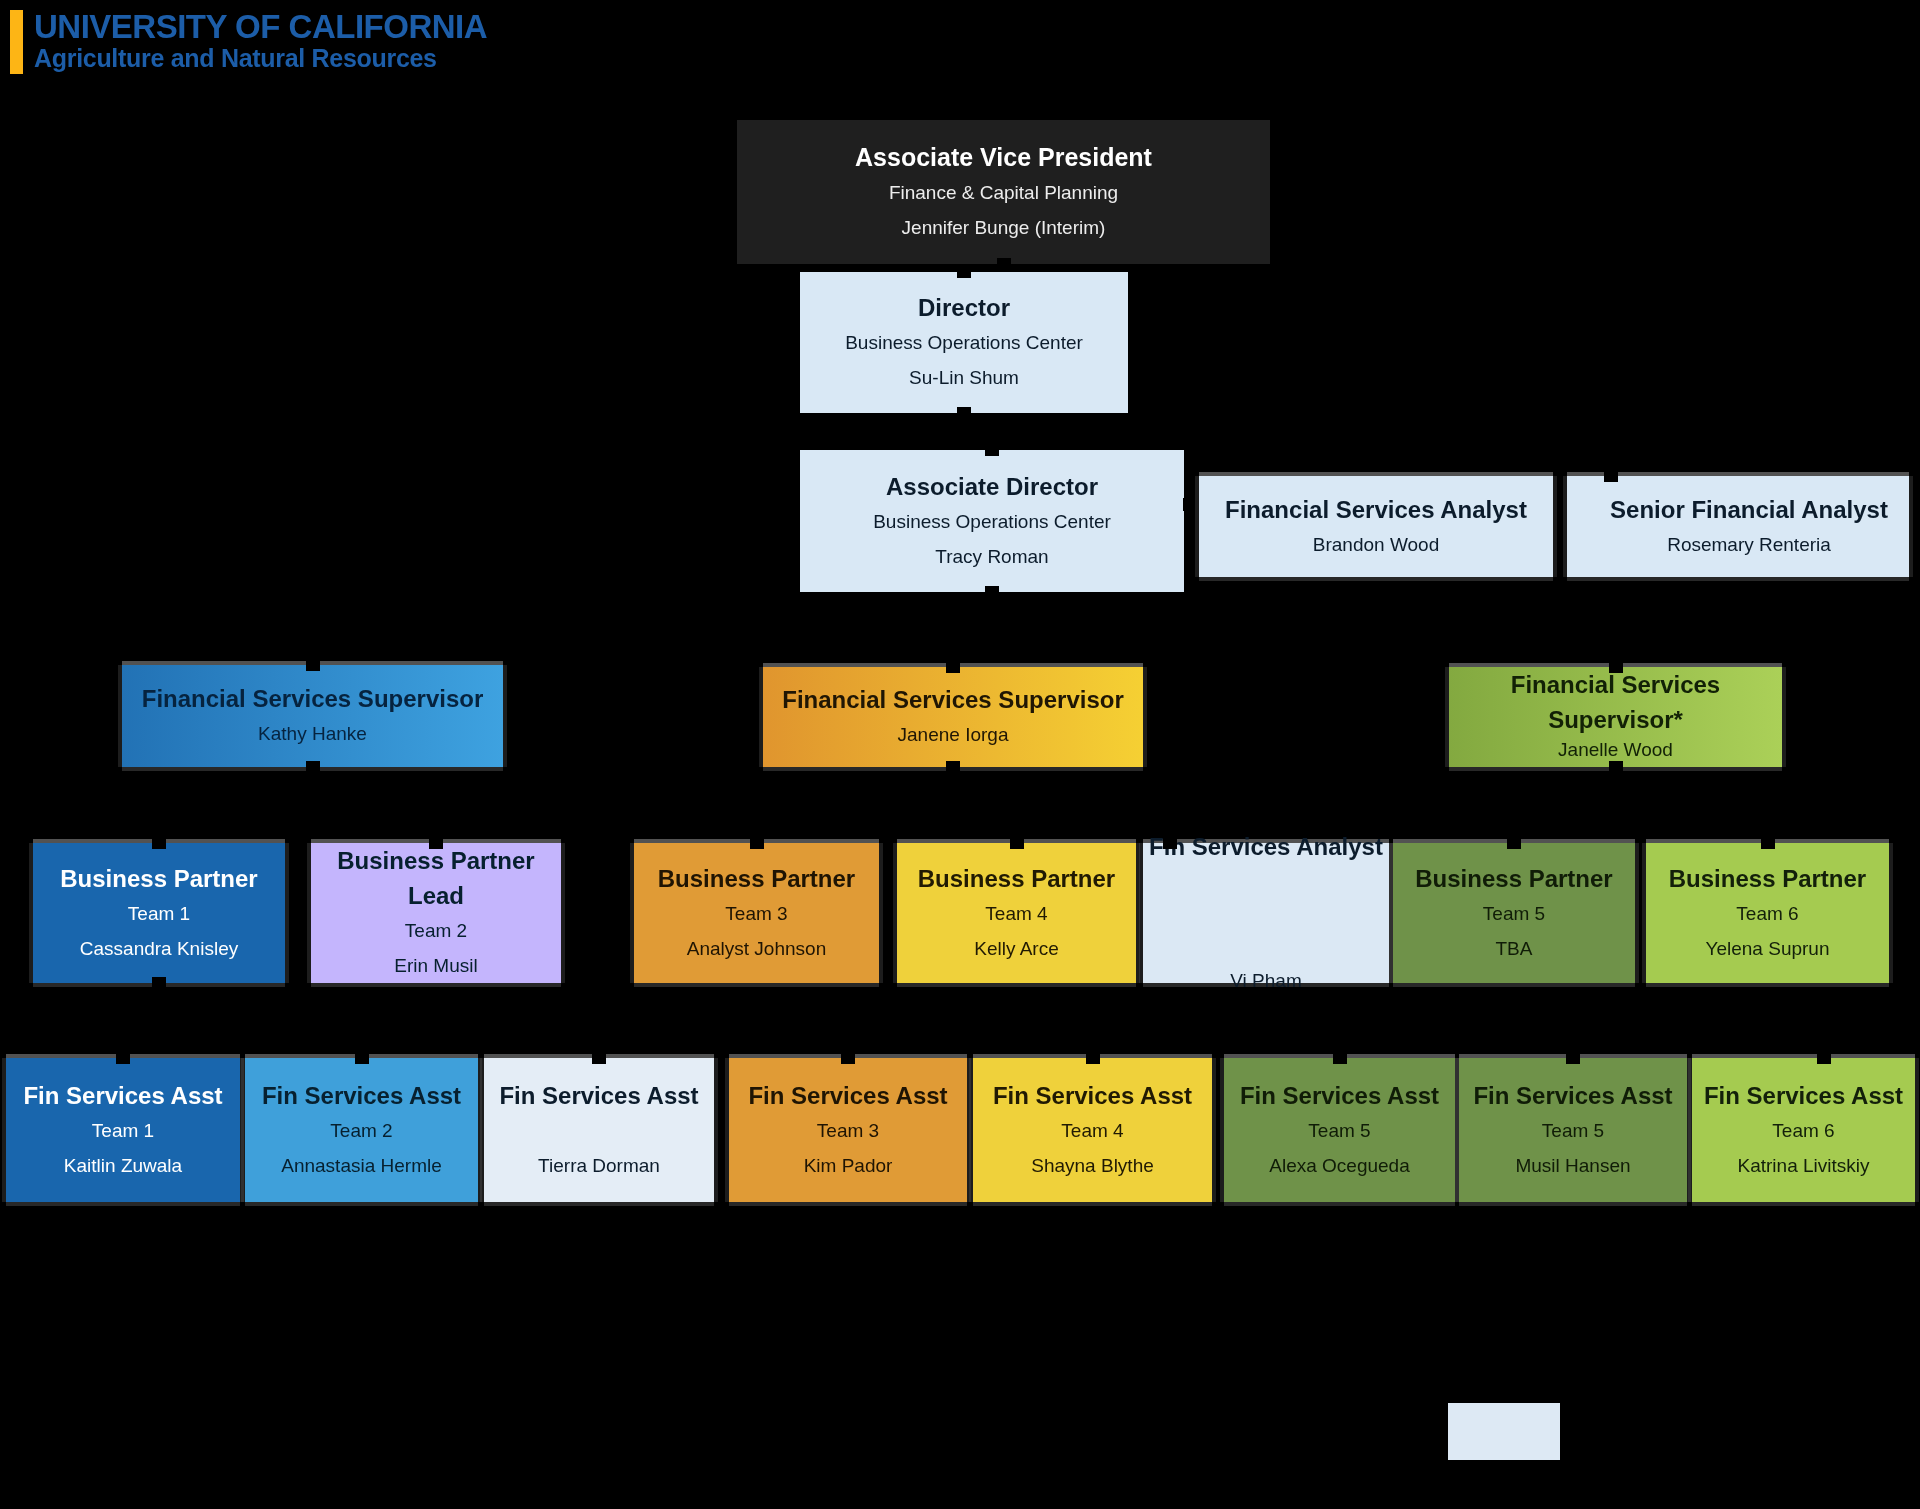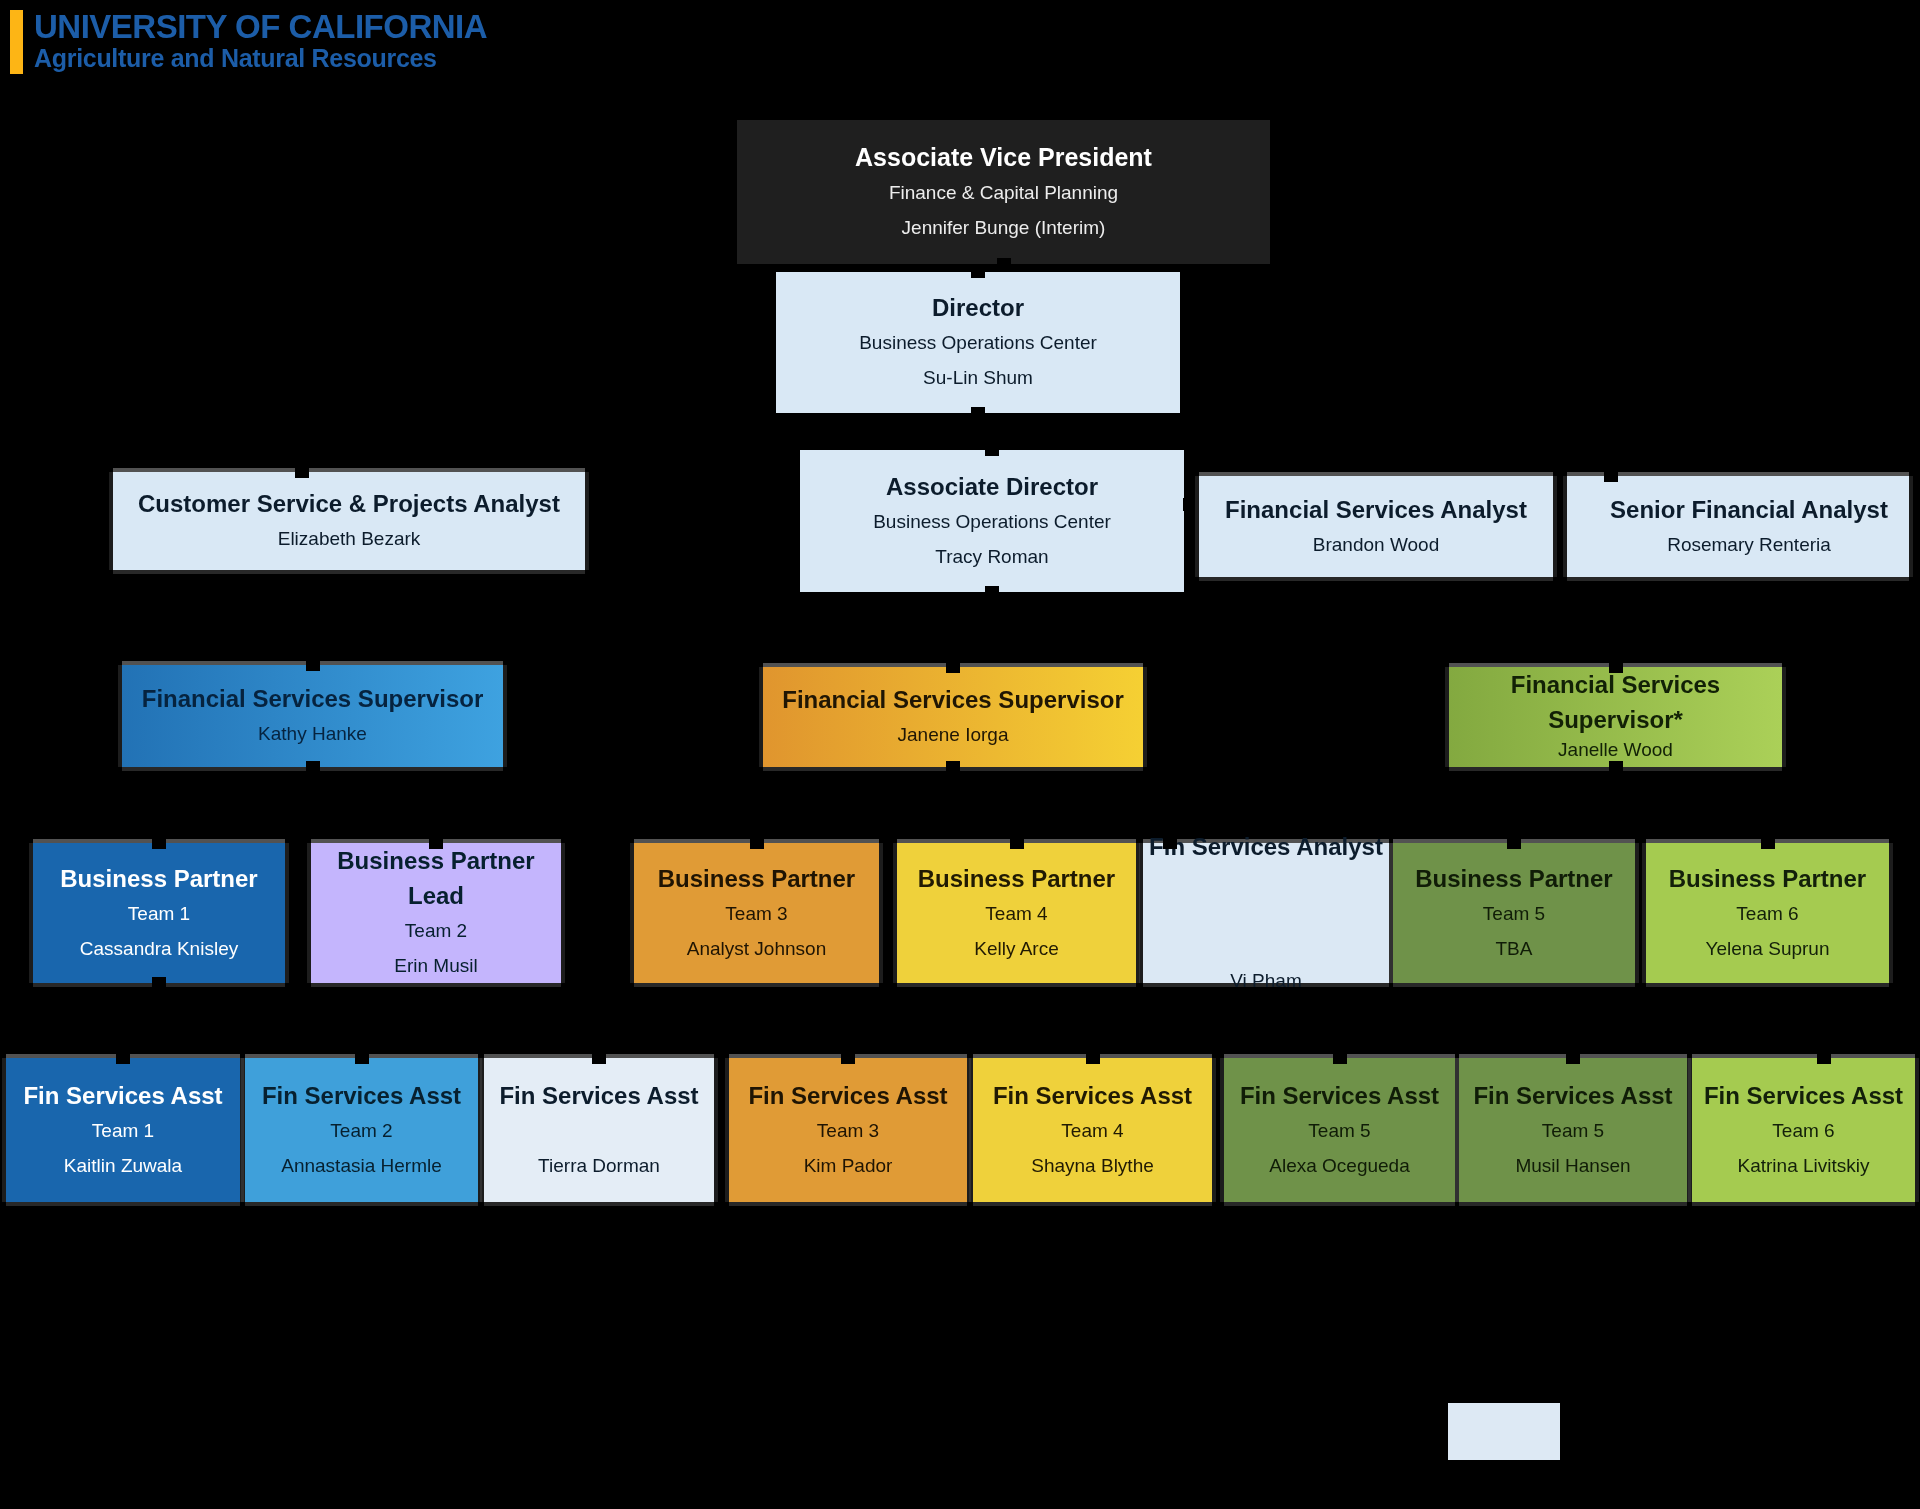--- a/index.html
+++ b/index.html
@@ -17,21 +17,21 @@
   .bt{font-weight:bold;font-size:24px;line-height:35px;min-height:35px;}
   .bl{font-size:19px;line-height:35px;min-height:35px;}
   .shadow{box-shadow:0 -4px 0 rgba(150,150,150,.55),0 4px 0 rgba(105,105,105,.38),
           -4px 0 0 rgba(95,95,95,.30),4px 0 0 rgba(95,95,95,.30);}
   .dot{position:absolute;width:14px;height:13px;background:#000;left:50%;transform:translateX(-50%);}
   .dot-t{top:-7px;} .dot-b{bottom:-7px;}
   .sidedot{position:absolute;width:13px;height:13px;background:#000;}
   
   .b-avp {left:737px;top:120px;width:533px;height:144px;background:#1F1F1F;color:#EDEDED;}
   .b-avp .bt{color:#FFFFFF;font-size:25px;}
-  .b-dir {left:776px;top:272px;width:404px;height:141px;background:#D9E8F5;color:#0C1C2C;}
+  .b-dir {left:800px;top:272px;width:328px;height:141px;background:#D9E8F5;color:#0C1C2C;}
   .b-ad  {left:800px;top:450px;width:384px;height:142px;background:#D9E8F5;color:#0C1C2C;}
   .b-cs  {left:113px;top:472px;width:472px;height:98px;background:#D9E8F5;color:#0C1C2C;}
   .b-fsa {left:1199px;top:476px;width:354px;height:101px;background:#D9E8F5;color:#0C1C2C;}
   .b-sfa {left:1567px;top:476px;width:342px;height:101px;background:#D9E8F5;color:#0C1C2C;padding-left:22px;}
   .b-sup1{left:122px;top:665px;width:381px;height:102px;background:linear-gradient(90deg,#2272B5,#3EA2E0);color:#06233F;}
   .b-sup2{left:763px;top:667px;width:380px;height:100px;background:linear-gradient(90deg,#E0952E,#F5D033);color:#201604;}
   .b-sup3{left:1437px;top:667px;width:333px;height:100px;background:linear-gradient(90deg,#83A940,#ABD058);color:#122106;margin-left:12px;}
   .b-bp1{left:33px;top:843px;width:252px;height:140px;background:#1966AD;color:#FFFFFF;}
   .b-bp2{left:311px;top:843px;width:250px;height:140px;background:#c4b5fd;color:#07202F;}
   .b-bp3{left:634px;top:843px;width:245px;height:140px;background:#E09B36;color:#1F1403;}
@@ -70,25 +70,20 @@
   </div>
 
   <div class="box b-dir">
     <span class="dot dot-t"></span>
     <span class="dot dot-b"></span>
     <div class="bt">Director</div>
     <div class="bl">Business Operations Center</div>
     <div class="bl">Su-Lin Shum</div>
   </div>
 
-  <div class="box b-cs shadow">
-    <span class="dot dot-t" style="left:40%;"></span>
-    <div class="bt">Customer Service &amp; Projects Analyst</div>
-    <div class="bl">Elizabeth Bezark</div>
-  </div>
 
   <div class="box b-ad">
     <span class="dot dot-t"></span>
     <span class="dot dot-b"></span>
     <div class="bt">Associate Director</div>
     <div class="bl">Business Operations Center</div>
     <div class="bl">Tracy Roman</div>
   </div>
   <div class="sidedot" style="left:1183px;top:498px;"></div>
 

